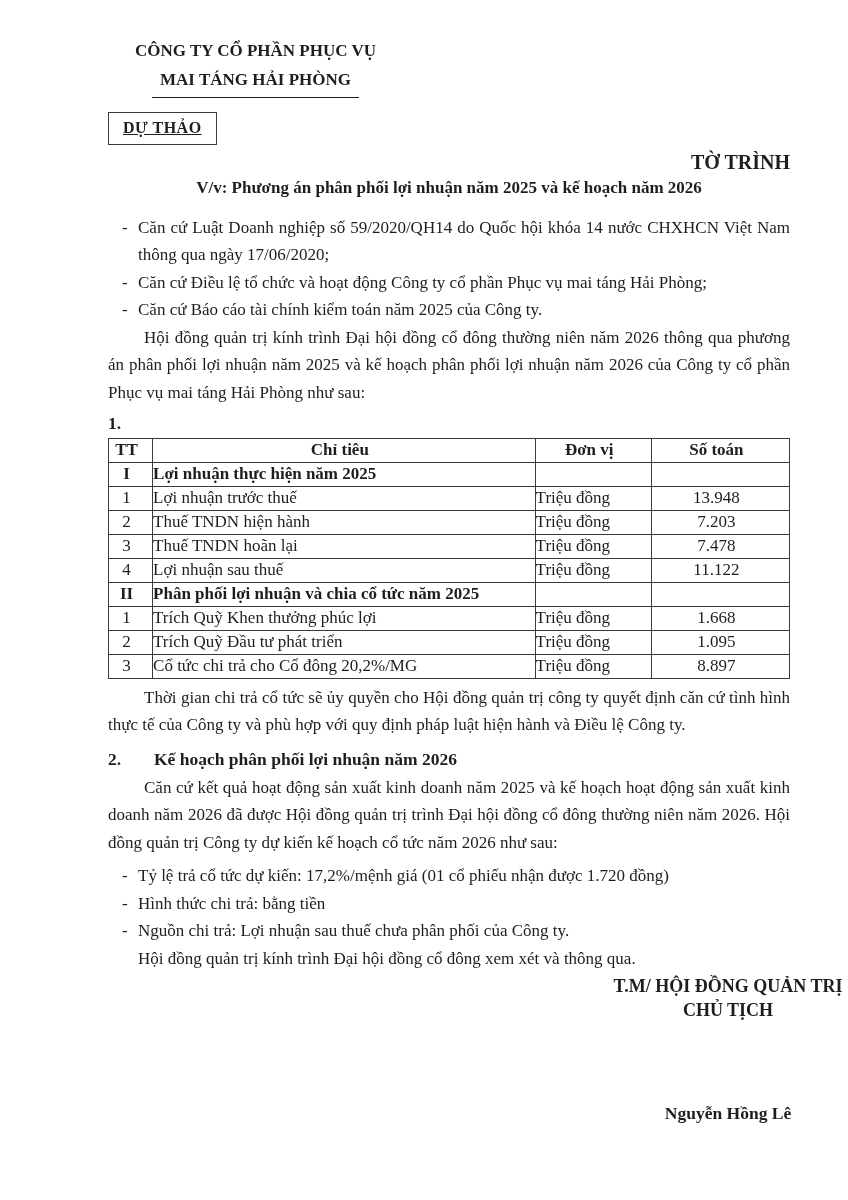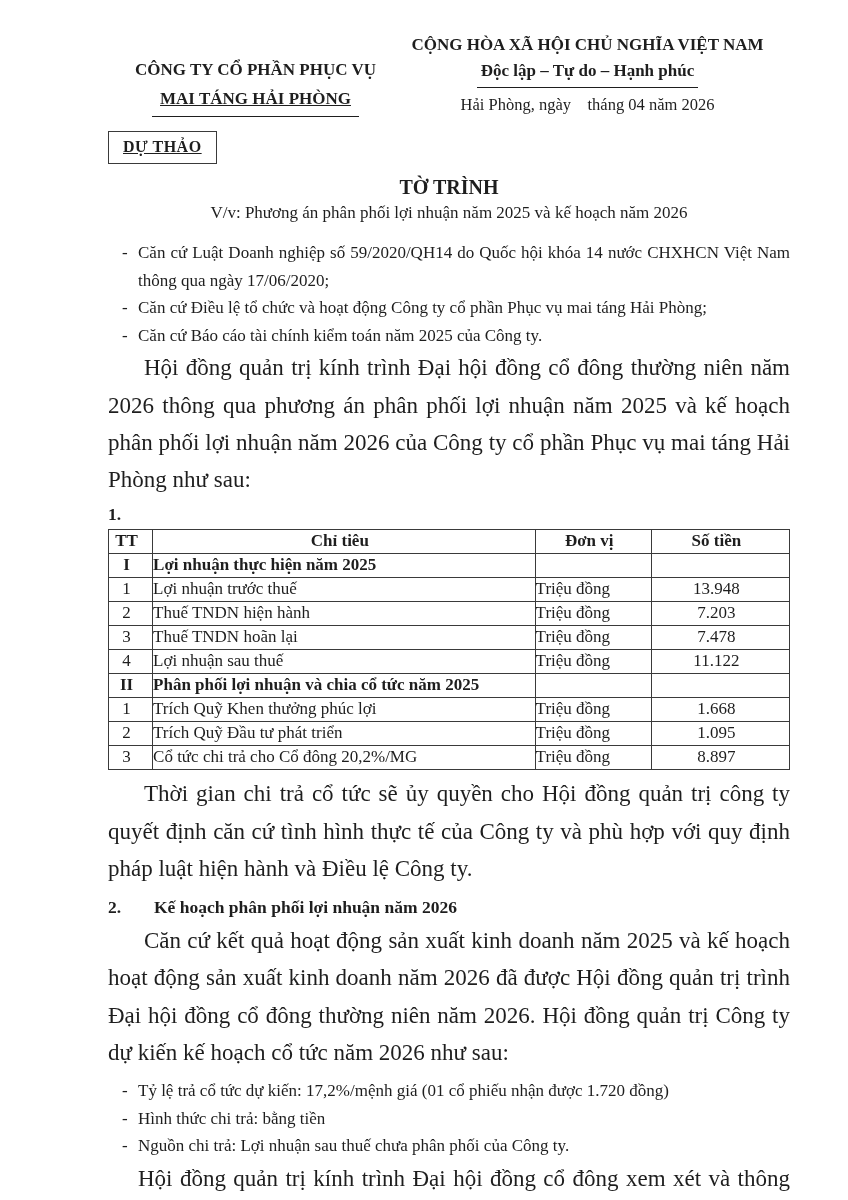--- a/index.html
+++ b/index.html
@@ -29,21 +29,20 @@
     text-align: center;
     font-weight: bold;
     font-size: 17px;
     line-height: 1.7;
     padding-top: 5px;
   }
   .head-left .u2 {
     display: inline-block;
     border-bottom: 1.5px solid #1e1e1e;
     padding: 0 8px 2px 8px;
-    text-decoration: underline;
   }
   .head-right {
     width: 405px;
     text-align: center;
     font-size: 17px;
     line-height: 1.55;
   }
   .head-right .nat1 { font-weight: bold; font-size: 17px; }
   .head-right .nat2 {
     font-weight: bold;
@@ -62,49 +61,50 @@
     border: 1.5px solid #3a3a3a;
     padding: 6px 14px 7px 14px;
     margin-top: 14px;
     font-weight: bold;
     font-size: 16px;
     text-decoration: underline;
     letter-spacing: 0.5px;
   }
   
   .doc-title {
-    text-align: center;
+    text-align: right;
     font-weight: bold;
     font-size: 20px;
-    margin-top: 12px;
+    margin-top: 6px;
     font-family: Liberation Serif, serif;
   }
   .doc-subject {
     text-align: center;
     font-size: 17px;
     margin-top: 4px;
+    font-weight: bold;
   }
   .salutation {
     text-align: center;
     font-weight: bold;
     font-size: 17.5px;
     margin-top: 24px;
   }
   .dash-list { margin-top: 16px; }
   .dash-item {
     display: flex;
     font-size: 17px;
     line-height: 1.62;
   }
   .dash-item .dash { width: 30px; padding-left: 14px; flex: none; }
   .dash-item .txt { flex: 1; text-align: justify; }
   .para {
     text-align: justify;
     text-indent: 36px;
-    font-size: 23px;
+    font-size: 17px;
     line-height: 1.62;
   }
   .section-head {
     display: flex;
     font-weight: bold;
     font-size: 17.5px;
     margin-top: 6px;
   }
   .section-head .num { width: 46px; flex: none; }
   .section-head .txt.underlined { text-decoration: underline; }
@@ -142,25 +142,20 @@
 <body>
 
 <div class="page">
 
   
   <div class="head">
     <div class="head-left">
       <div>CÔNG TY CỔ PHẦN PHỤC VỤ</div>
       <div><span class="u2">MAI TÁNG HẢI PHÒNG</span></div>
     </div>
-    <div class="head-right">
-      <div class="nat1">CỘNG HÒA XÃ HỘI CHỦ NGHĨA VIỆT NAM</div>
-      <div><span class="nat2">Độc lập – Tự do – Hạnh phúc</span></div>
-      <div class="dateline">Hải Phòng, ngày    tháng 04 năm 2026</div>
-    </div>
   </div>
 
   
   <div class="draft-box">DỰ THẢO</div>
 
   
   <div class="doc-title">TỜ TRÌNH</div>
   <div class="doc-subject">V/v: Phương án phân phối lợi nhuận năm 2025 và kế hoạch năm 2026</div>
 
   
@@ -186,21 +181,21 @@
   <div class="section-head">
     <span class="num">1.</span>
   </div>
 
   <table class="fin">
     <thead>
       <tr>
         <th>TT</th>
         <th>Chỉ tiêu</th>
         <th>Đơn vị</th>
-        <th>Số tiền</th>
+        <th>Số toán</th>
       </tr>
     </thead>
     <tbody>
       <tr class="group">
         <td class="c-tt">I</td>
         <td class="c-label">Lợi nhuận thực hiện năm 2025</td>
         <td class="c-unit"></td>
         <td class="c-amount"></td>
       </tr>
       <tr>

